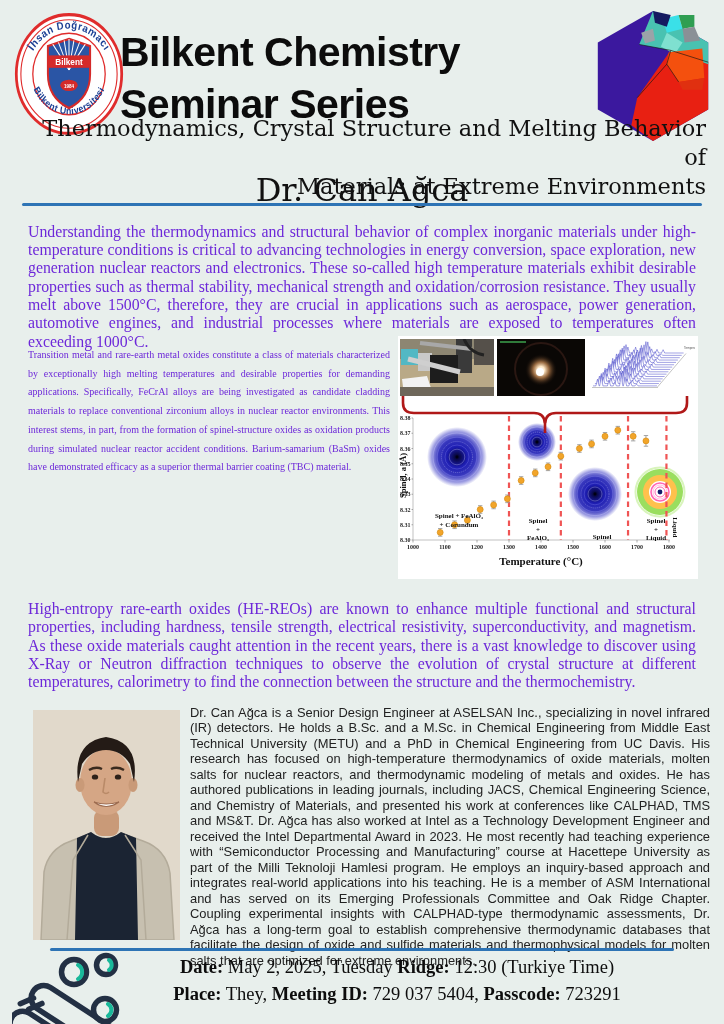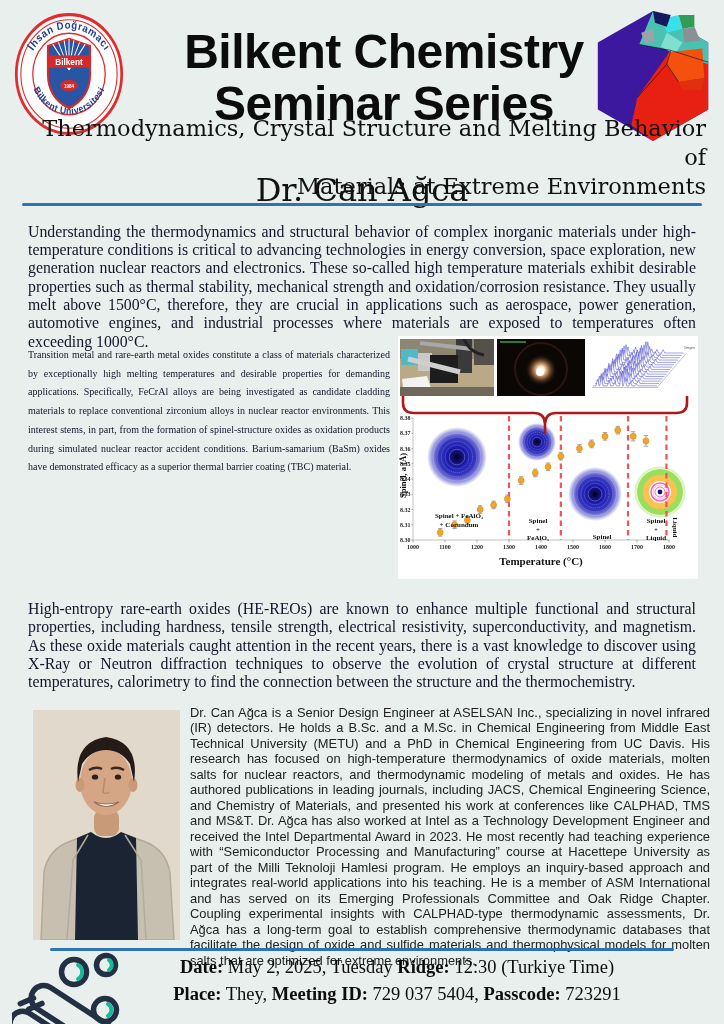--- a/index.html
+++ b/index.html
@@ -1,28 +1,28 @@
 <!DOCTYPE html>
 <html><head>
 <meta charset="utf-8">
 <style>
   html,body{margin:0;padding:0;}
   body{background:#e8efec;font-family:"Liberation Serif",serif;}
   .poster{position:relative;width:724px;height:1024px;background:#e8efec;overflow:hidden;}
   .abs{position:absolute;}
   
-  .series-title{position:absolute;left:120px;right:120px;top:26px;text-align:center;
-    font-family:"Liberation Sans",sans-serif;font-weight:bold;font-size:48px;line-height:52px;color:#0c0c0c;letter-spacing:-0.5px;padding-left:44px;}
+  .series-title{position:absolute;left:120px;right:120px;top:26px;
+    font-family:"Liberation Sans",sans-serif;font-weight:bold;font-size:41px;line-height:52px;color:#0c0c0c;letter-spacing:-0.5px;}
   .talk-title{position:absolute;left:30px;right:18px;top:114px;text-align:right;
     font-family:"DejaVu Serif",serif;font-size:22.5px;line-height:29px;color:#111;}
   .speaker{position:absolute;left:30px;right:30px;top:171px;text-align:center;
     font-family:"DejaVu Serif",serif;font-size:32px;color:#111;}
   .divider{position:absolute;height:3px;background:#2e74b5;border-radius:2px;}
   
-  .para{position:absolute;color:#0f172a;text-align:justify;}
+  .para{position:absolute;color:#6d28d9;text-align:justify;}
   .p1{left:28px;right:28px;top:207px;font-size:15.8px;line-height:18.3px;font-family:"Liberation Serif",serif;}
   .p2{left:28px;width:362px;top:336px;font-size:10px;line-height:18.7px;font-family:Liberation Serif, serif;}
   .p3{left:28px;right:28px;top:584px;font-size:15.8px;line-height:18.4px;font-family:"Liberation Serif",serif;}
   .bio{left:190px;right:14px;top:692px;font-size:12.9px;line-height:15.5px;font-family:"Liberation Sans",sans-serif;color:#222;}
   
   .figure-panel{position:absolute;left:398px;top:336px;width:300px;height:243px;background:#ffffff;}
   .figure-panel svg{position:absolute;}
   .region{position:absolute;font-family:"Liberation Serif",serif;font-weight:bold;font-size:7px;
     line-height:8.5px;text-align:center;white-space:pre-line;color:#111;z-index:5;}
   .region-liquid{transform:rotate(90deg);transform-origin:center;}

